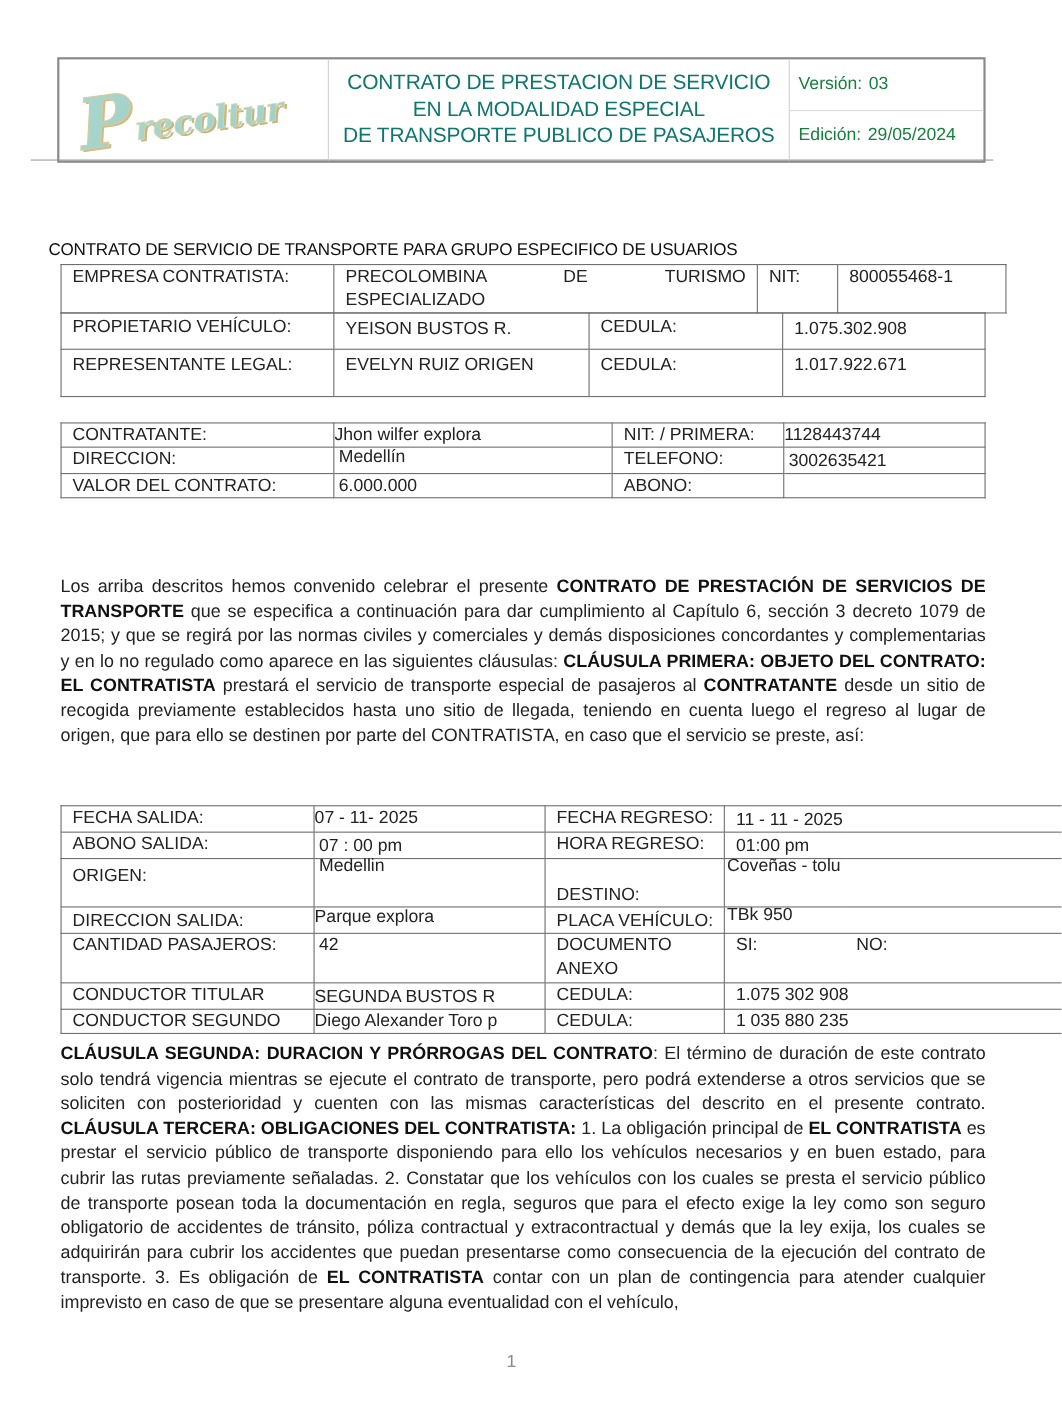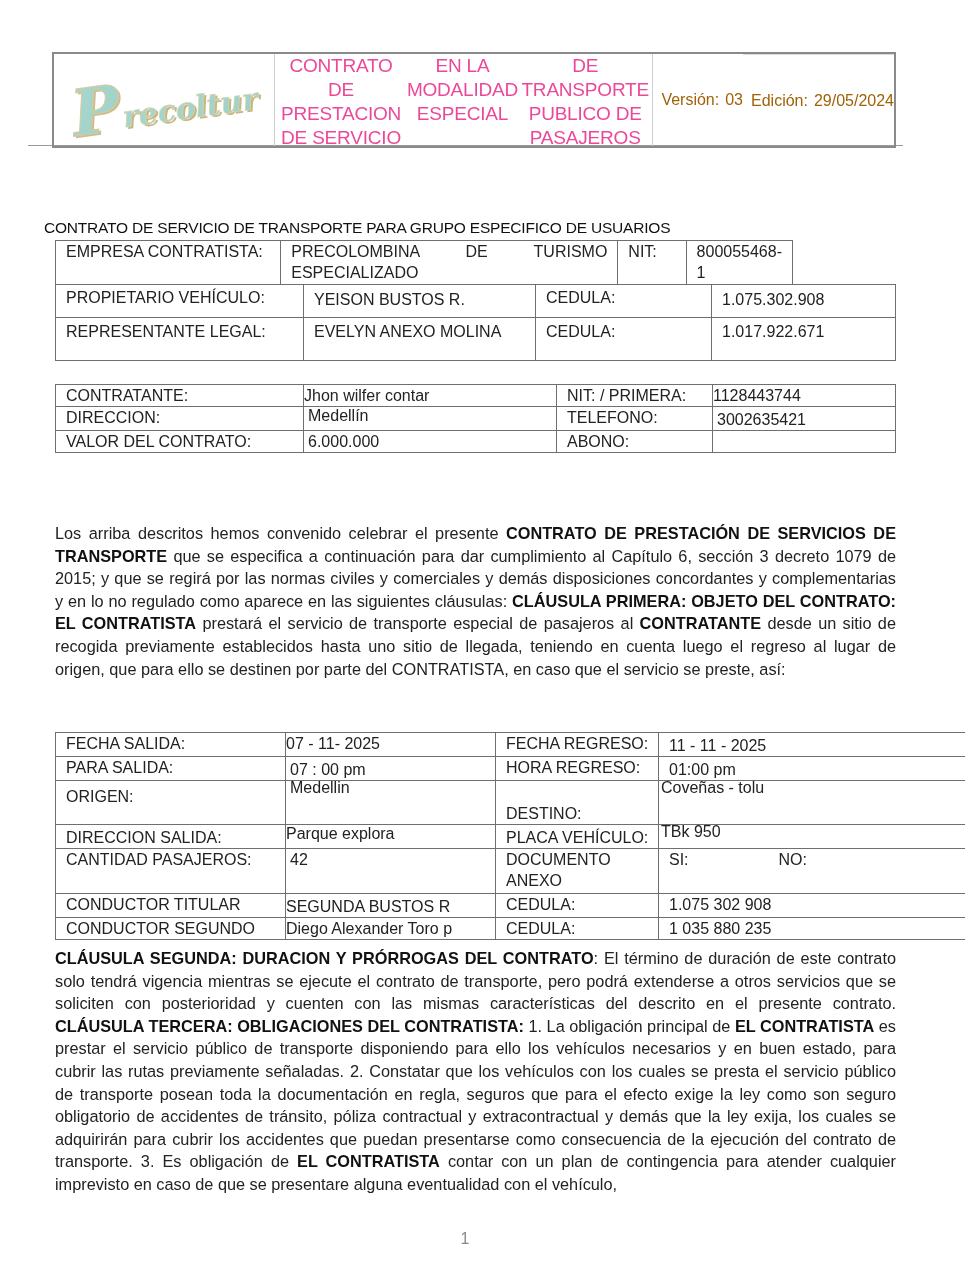--- a/index.html
+++ b/index.html
@@ -5,35 +5,35 @@
   html, body { margin: 0; padding: 0; background: #ffffff; }
   body { width: 965px; height: 1280px; position: relative; overflow: hidden;
          font-family: "Liberation Sans", sans-serif; color: #1a1a1a; }
 
   
   .hdr { position: absolute; left: 52px; top: 52px; width: 844px; height: 96px;
          border: 2px solid #8a8a8a; box-sizing: border-box; display: flex; }
   .hdr-ext-line { position: absolute; left: 28px; top: 145px; width: 875px; height: 1px; background: #9a9a9a; }
   .hdr-logo { width: 244px; border-right: 1px solid #cfcfcf; position: relative; }
   .hdr-logo svg { position: absolute; left: 8px; top: 4px; }
-  .hdr-title { width: 418px; border-right: 1px solid #cfcfcf; display: flex; 
-               align-items: flex-start; justify-content: center; color: #ec4899; font-size: 19px; line-height: 24px;
+  .hdr-title { width: 418px; border-right: 1px solid #cfcfcf; display: flex; flex-direction: column;
+               align-items: center; justify-content: center; color: #0f766e; font-size: 19px; line-height: 24px;
                text-align: center; letter-spacing: -0.2px; }
-  .hdr-meta { flex: 1; display: flex; flex-direction: row; color: #a16207; font-size: 16px; }
+  .hdr-meta { flex: 1; display: flex; flex-direction: column; color: #15803d; font-size: 16px; }
   .hdr-meta .row { flex: 1; display: flex; align-items: center; padding-left: 8px; }
   .hdr-meta .row + .row { border-top: 1px solid #dcdcdc; }
   .hdr-meta .lbl { margin-right: 6px; }
 
   .doc-title { position: absolute; left: 44px; top: 219px; font-size: 15.5px; color: #111;
                letter-spacing: -0.2px; }
 
   table.grid { position: absolute; border-collapse: collapse; font-size: 16px; color: #222; }
   table.grid td { border: 1px solid #6f6f6f; padding: 0 10px; vertical-align: top; line-height: 21px; }
 
-  .t1 { left: 55px; top: 240px; width: 738px; }
+  .t1 { left: 55px; top: 240px; width: 860px; }
   .t2 { left: 55px; top: 384px; width: 841px; }
   .t3 { left: 55px; top: 732px; width: 948px; }
 
   .para { position: absolute; left: 55px; width: 841px; font-size: 16.3px; line-height: 22.6px;
           text-align: justify; color: #222; }
   .para b { color: #111; }
   .p1 { top: 522px; }
   .p2 { top: 947px; }
 
   .page-num { position: absolute; left: 0; width: 930px; top: 1230px; text-align: center; color: #8a8a8a; font-size: 16px; }
@@ -101,38 +101,38 @@
     </colgroup>
   <tbody>
       <tr style="height:33px">
     <td style="padding-top:2px">PROPIETARIO VEHÍCULO:</td>
     <td style="padding-top:4px">YEISON BUSTOS R.</td>
     <td style="padding-top:2px">CEDULA:</td>
     <td style="padding-top:4px">1.075.302.908</td>
   </tr>
   <tr style="height:43px">
     <td style="padding-top:3px">REPRESENTANTE LEGAL:</td>
-    <td style="padding-top:3px">EVELYN ANEXO MOLINA</td>
+    <td style="padding-top:3px">EVELYN RUIZ ORIGEN</td>
     <td style="padding-top:3px">CEDULA:</td>
     <td style="padding-top:3px">1.017.922.671</td>
   </tr>
 </tbody>
   </table>
 
 <table class="grid t2">
   <colgroup>
       <col style="width:248px">
       <col style="width:253px">
       <col style="width:156px">
       <col>
     </colgroup>
   <tbody>
       <tr style="height:22px">
     <td>CONTRATANTE:</td>
-    <td style="padding-left:0">Jhon wilfer contar</td>
+    <td style="padding-left:0">Jhon wilfer explora</td>
     <td>NIT: / PRIMERA:</td>
     <td style="padding-left:0">1128443744</td>
   </tr>
   <tr style="height:23px">
     <td>DIRECCION:</td>
     <td style="padding-left:4px;line-height:17px">Medellín</td>
     <td>TELEFONO:</td>
     <td style="padding-left:4px;padding-top:2px">3002635421</td>
   </tr>
   <tr style="height:22px">
@@ -157,21 +157,21 @@
       <col>
     </colgroup>
   <tbody>
       <tr style="height:22px">
     <td>FECHA SALIDA:</td>
     <td style="padding-left:0;padding-top:0">07 - 11- 2025</td>
     <td style="padding-right:2px">FECHA REGRESO:</td>
     <td colspan="2" style="padding-top:2px">11 - 11 - 2025</td>
   </tr>
   <tr style="height:22px">
-    <td>PARA SALIDA:</td>
+    <td>ABONO SALIDA:</td>
     <td style="padding-left:4px;padding-top:2px">07 : 00 pm</td>
     <td>HORA REGRESO:</td>
     <td colspan="2" style="padding-top:2px">01:00 pm</td>
   </tr>
   <tr style="height:30px">
     <td style="padding-top:5px">ORIGEN:</td>
     <td style="padding-left:4px;line-height:14px">Medellin</td>
     <td style="padding-top:22px">DESTINO:</td>
     <td colspan="2" style="padding-left:2px;line-height:14px">Coveñas - tolu</td>
   </tr>

